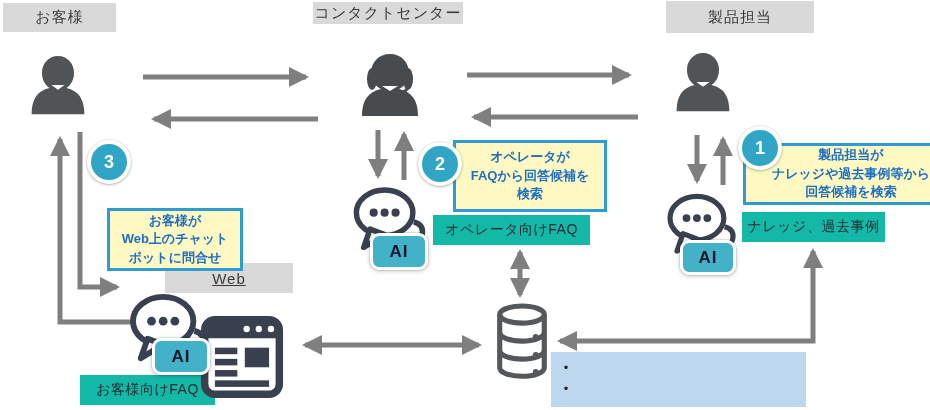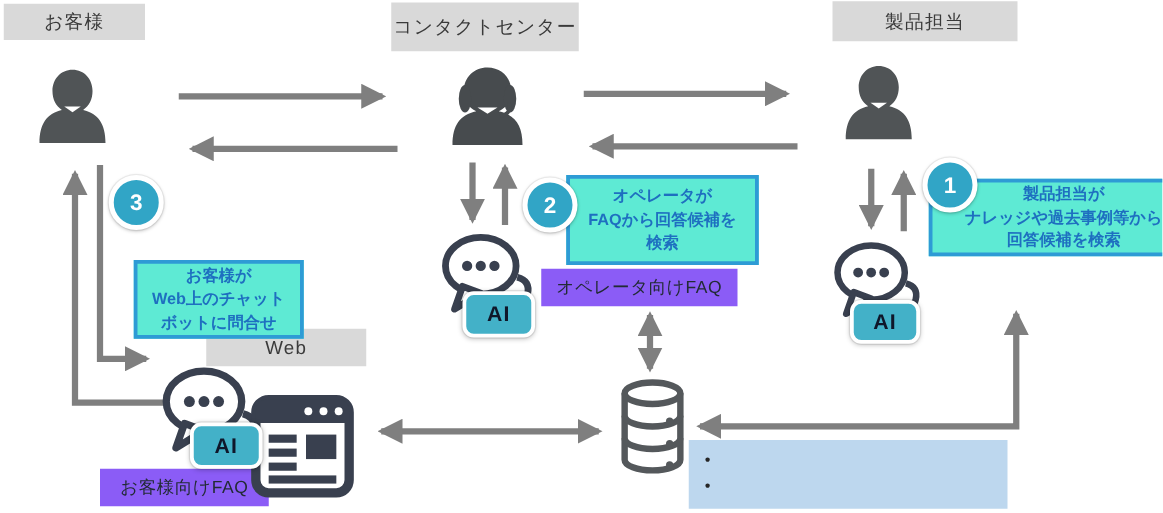--- a/index.html
+++ b/index.html
@@ -13,28 +13,28 @@
   .abs { position:absolute; }
   svg.arrows { position:absolute; left:0; top:0; width:930px; height:410px; z-index:1; }
 
   .header-box {
     background:#D9D9D9; color:#3A3A3A; font-size:15px;
     display:flex; align-items:center; justify-content:center;
     z-index:2; letter-spacing:1px;
   }
 
   .callout {
-    background:#5eead4; border:3px solid #2E9BD5; color:#1E6FC0;
+    background:#fef9c3; border:3px solid #2E9BD5; color:#1E6FC0;
     font-weight:bold; font-size:13px; line-height:1.42; text-align:center;
     display:flex; align-items:center; justify-content:center;
     white-space:pre-line; z-index:3; padding:2px 4px;
   }
 
   .label-box {
-    background:#8b5cf6; color:#222B35; font-size:14px;
+    background:#14b8a6; color:#222B35; font-size:14px;
     display:flex; align-items:center; justify-content:center;
     z-index:3; letter-spacing:0.5px;
   }
   .web-box {
     background:#D9D9D9; color:#3A3A3A; font-size:15px;
     display:flex; align-items:center; justify-content:center; z-index:2;
     letter-spacing:1px;
   }
 
   .step-circle {
@@ -88,21 +88,21 @@
       <polyline points="80,132 80,287 117,287" marker-end="url(#ah)"></polyline>
       <polyline points="138,322 60,322 60,139" marker-end="url(#ah)"></polyline>
 
       <line x1="520" y1="252" x2="520" y2="295" marker-start="url(#ah)" marker-end="url(#ah)"></line>
       <line x1="305" y1="345" x2="479" y2="345" marker-start="url(#ah)" marker-end="url(#ah)"></line>
       <polyline points="560,341 813,341 813,251" marker-start="url(#ah)" marker-end="url(#ah)"></polyline>
     </g>
   </svg>
 
   <div class="header-box abs" style="left:3px; top:3px; width:113px; height:29px;">お客様</div>
-  <div class="header-box abs" style="left:313px; top:2px; width:150px; height:39px;">コンタクトセンター</div>
+  <div class="header-box abs" style="left:313px; top:2px; width:150px; height:22px;">コンタクトセンター</div>
   <div class="header-box abs" style="left:666px; top:1px; width:148px; height:32px;">製品担当</div>
 
   <svg class="abs icon" style="left:25px; top:42px;" width="66" height="90" viewBox="0 0 70 70">
     <path fill="#505456" d="M35 2 C25 2 18 10 18 20 C18 27 21 33 26 36 C13 39 7 48 7 64 L63 64 C63 48 57 39 44 36 C49 33 52 27 52 20 C52 10 45 2 35 2 Z"></path>
     <path fill="#ffffff" d="M35 38 l-7 -5 l14 0 z"></path>
   </svg>
 
   <svg class="abs icon" style="left:355px; top:42px;" width="70" height="90" viewBox="0 0 70 70">
     <path fill="#474B4E" d="M35 2 C24 2 16 10 16 21 C16 29 20 34 26 37 C13 40 7 48 7 64 L63 64 C63 48 57 40 44 37 C50 34 54 29 54 21 C54 10 46 2 35 2 Z"></path>
     <ellipse fill="#474B4E" cx="17" cy="27" rx="5" ry="11"></ellipse>
@@ -139,21 +139,21 @@
   <svg class="abs icon" style="left:126px; top:292px;" width="88" height="74" viewBox="0 0 90 76">
     <ellipse cx="38" cy="30" rx="31" ry="25" fill="#ffffff" stroke="#39404F" stroke-width="6"></ellipse>
     <path d="M22 48 L15 68 L38 54 Z" fill="#ffffff" stroke="#39404F" stroke-width="6" stroke-linejoin="round"></path>
     <path d="M70 40 q12 3 9 15 q-2 9 -14 9" fill="none" stroke="#39404F" stroke-width="6"></path>
     <circle cx="26" cy="30" r="4.5" fill="#39404F"></circle>
       <circle cx="38" cy="30" r="4.5" fill="#39404F"></circle>
       <circle cx="50" cy="30" r="4.5" fill="#39404F"></circle>
   </svg>
   <div class="ai-badge abs" style="left:152px; top:338px; width:58px; height:37px;">AI</div>
 
-  <div class="web-box abs" style="left:165px; top:263px; width:128px; height:30px;">Web</div>
+  <div class="web-box abs" style="left:165px; top:263px; width:128px; height:30px;text-decoration:underline;">Web</div>
 
   <svg class="abs icon" style="left:200px; top:314px;" width="84" height="86" viewBox="0 0 90 90">
     <rect x="5" y="5" width="80" height="80" rx="11" fill="#ffffff" stroke="#39404F" stroke-width="8"></rect>
     <path d="M16 5 L74 5 Q85 5 85 16 L85 25 L5 25 L5 16 Q5 5 16 5 Z" fill="#39404F"></path>
     <circle cx="50" cy="15" r="3.4" fill="#ffffff"></circle>
       <circle cx="63" cy="15" r="3.4" fill="#ffffff"></circle>
       <circle cx="76" cy="15" r="3.4" fill="#ffffff"></circle>
     <rect x="16" y="35" width="24" height="7" fill="#39404F"></rect>
     <rect x="16" y="47" width="24" height="7" fill="#39404F"></rect>
     <rect x="16" y="59" width="24" height="7" fill="#39404F"></rect>
@@ -180,20 +180,21 @@
 FAQから回答候補を
 検索</div>
   <div class="callout abs" style="left:107px; top:180px; width:136px; height:63px;margin-top:28px;">お客様が
 Web上のチャット
 ボットに問合せ</div>
 
   <div class="step-circle abs" style="left:738px; top:126px;">1</div>
   <div class="step-circle abs" style="left:418px; top:142px;">2</div>
   <div class="step-circle abs" style="left:87px; top:140px;">3</div>
 
+  <div class="label-box abs" style="left:742px; top:212px; width:143px; height:30px;">ナレッジ、過去事例</div>
   <div class="label-box abs" style="left:433px; top:215px; width:157px; height:30px;">オペレータ向けFAQ</div>
   <div class="label-box abs" style="left:80px; top:375px; width:135px; height:30px;">お客様向けFAQ</div>
 
   <div class="note-box abs" style="left:551px; top:352px; width:255px; height:55px;">
     <div class="note-line">
       <span class="bullet">•</span>
     </div>
     <div class="note-line">
       <span class="bullet">•</span>
     </div>

